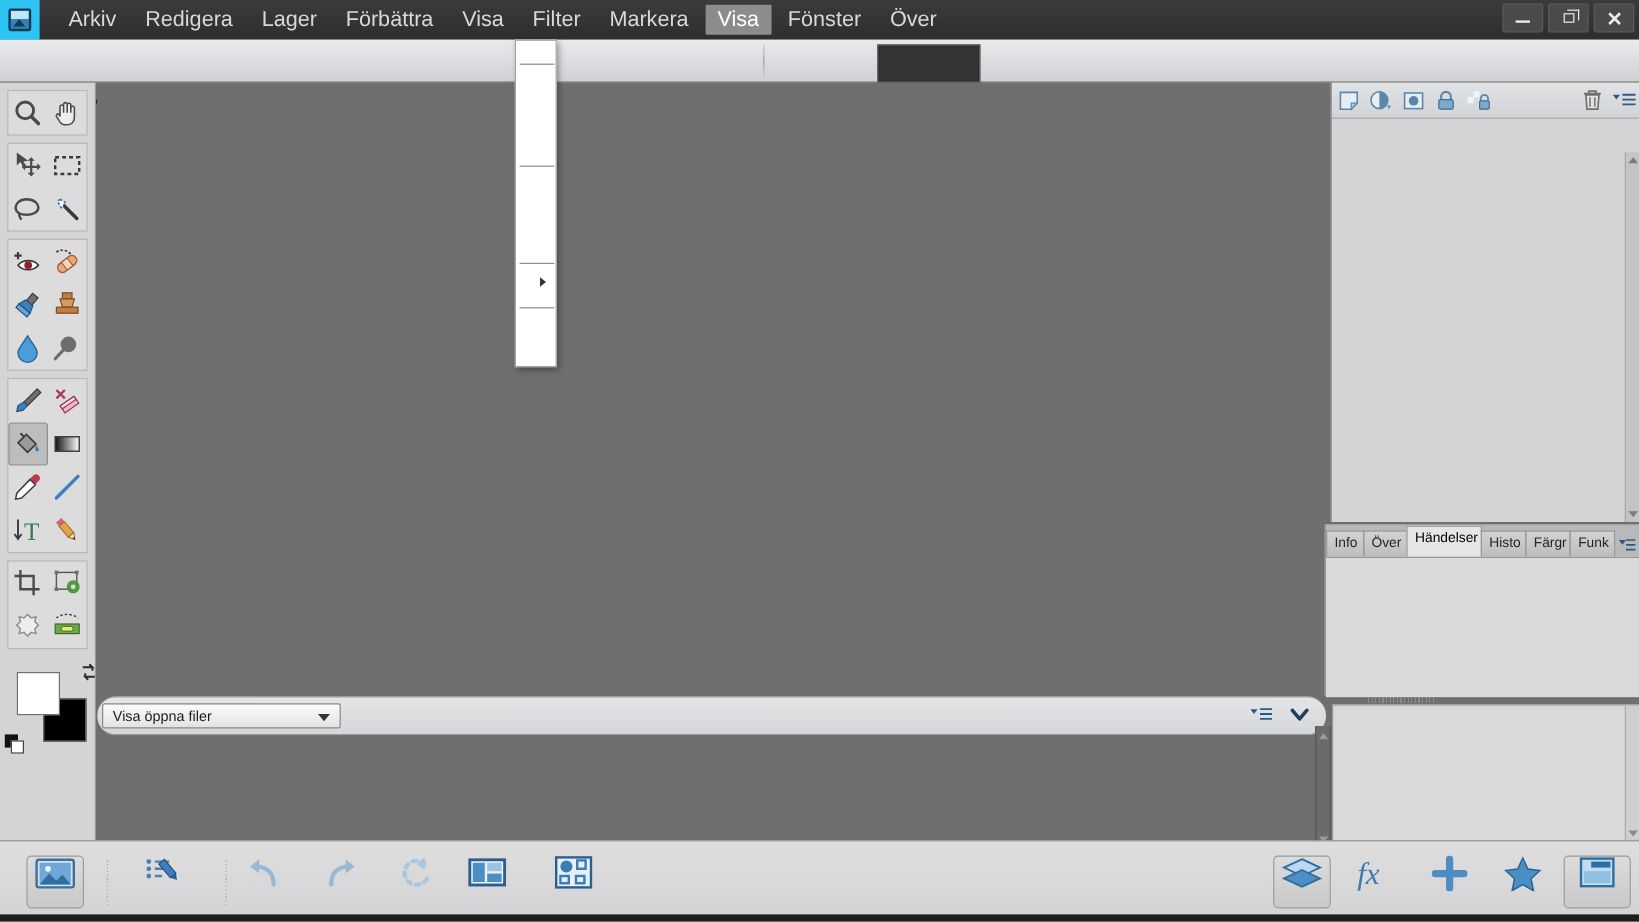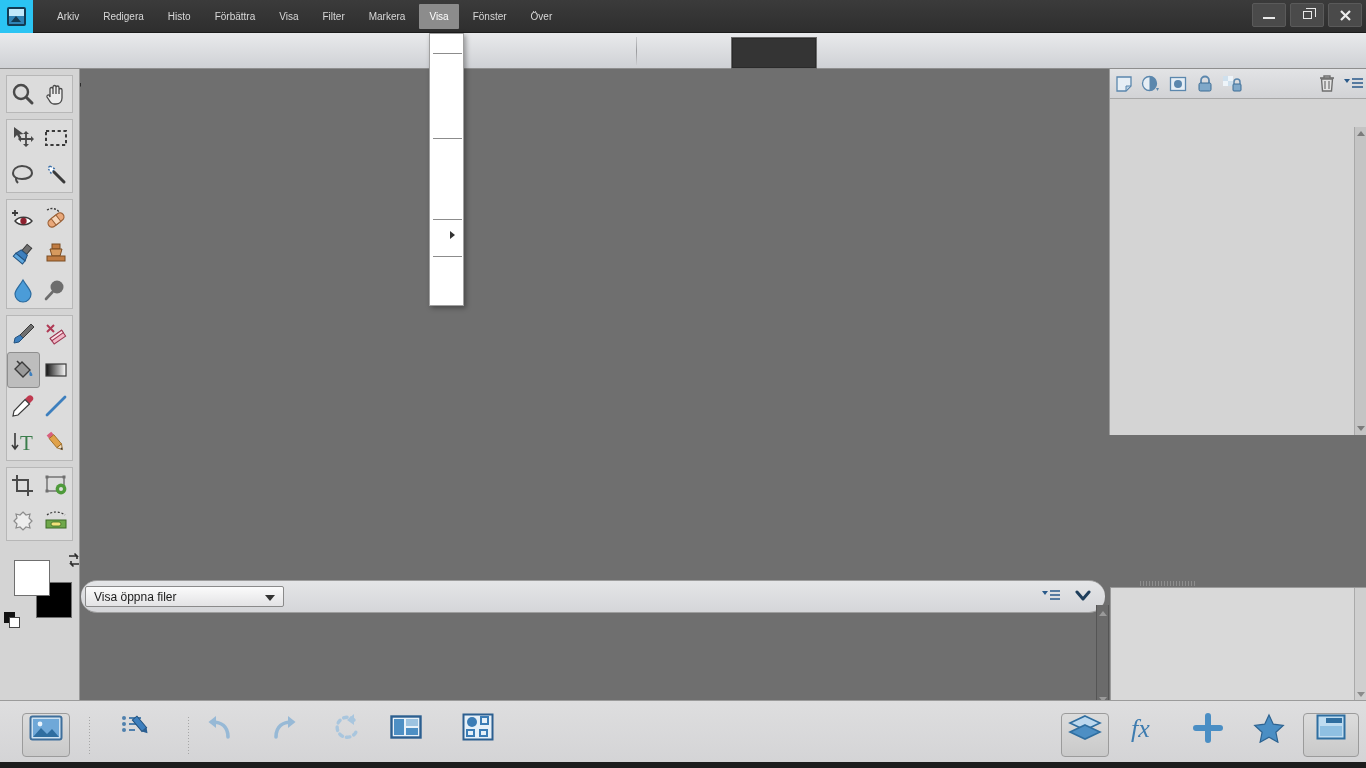--- a/index.html
+++ b/index.html
@@ -29,21 +29,21 @@
     background:linear-gradient(#bfe9fb 45%,#2f83b5 46%);
     position:relative;
   }
   .applogo .glyph:after{
     content:""; position:absolute; left:2px; bottom:2px;
     border-left:5px solid transparent;border-right:5px solid transparent;
     border-bottom:6px solid #123a52;
   }
   .menu-items { display:flex; align-items:center; height:33px; margin-left:12px;}
   .menu-item {
-    color:#d8d8d8; font-size:10px; padding:5px 10px; margin:0 2px;
+    color:#d8d8d8; font-size:18px; padding:5px 10px; margin:0 2px;
     cursor:default; line-height:15px; border-radius:1px;
   }
   .menu-item.open { background:#8c8c8c; color:#ffffff; }
   .wincontrols { position:absolute; right:0; top:0; height:33px; display:flex; }
   .wbtn {
     width:34px; height:24px; margin-top:3px; margin-right:4px;
     background:#4a4a4a; border:1px solid #5a5a5a; border-radius:2px;
     display:flex;align-items:center;justify-content:center;
     color:#e9e9e9; font-size:13px;
   }
@@ -229,21 +229,21 @@
 
 <div class="app">
 
   <div class="menubar">
     <div class="applogo">
       <div class="glyph"></div>
     </div>
     <div class="menu-items">
       <div class="menu-item">Arkiv</div>
       <div class="menu-item">Redigera</div>
-      <div class="menu-item">Histo</div>
+      <div class="menu-item">Lager</div>
       <div class="menu-item">Förbättra</div>
       <div class="menu-item">Visa</div>
       <div class="menu-item">Filter</div>
       <div class="menu-item">Markera</div>
       <div class="menu-item open">Visa</div>
       <div class="menu-item">Fönster</div>
       <div class="menu-item">Över</div>
     </div>
     <div class="wincontrols">
       <div class="wbtn">
@@ -544,20 +544,37 @@
           </svg>
       </div>
     </div>
     <div class="lp-list"></div>
     <div class="lp-vscroll">
       <div class="ar up"></div>
       <div class="ar dn"></div>
     </div>
   </div>
 
+  <div class="tabpanel">
+    <div class="tabs">
+      <div class="tab">Info</div>
+      <div class="tab">Över</div>
+      <div class="tab active">Händelser</div>
+      <div class="tab">Histo</div>
+      <div class="tab">Färgr</div>
+      <div class="tab">Funk</div>
+      <div class="tab-menu">
+        <svg width="14" height="12" viewBox="0 0 14 12">
+            <path d="M0 1 l3 4 l3-4z" fill="#2a5a8a"></path>
+            <path d="M6 1 h8 M6 5 h8 M6 9 h8" stroke="#2a5a8a" stroke-width="1.4"></path>
+          </svg>
+      </div>
+    </div>
+    <div class="tabbody"></div>
+  </div>
 
   <div class="grip"></div>
   <div class="lowerpanel">
     <div class="lower-vscroll">
       <div class="dn"></div>
     </div>
   </div>
 
   <div class="taskbar">
 

